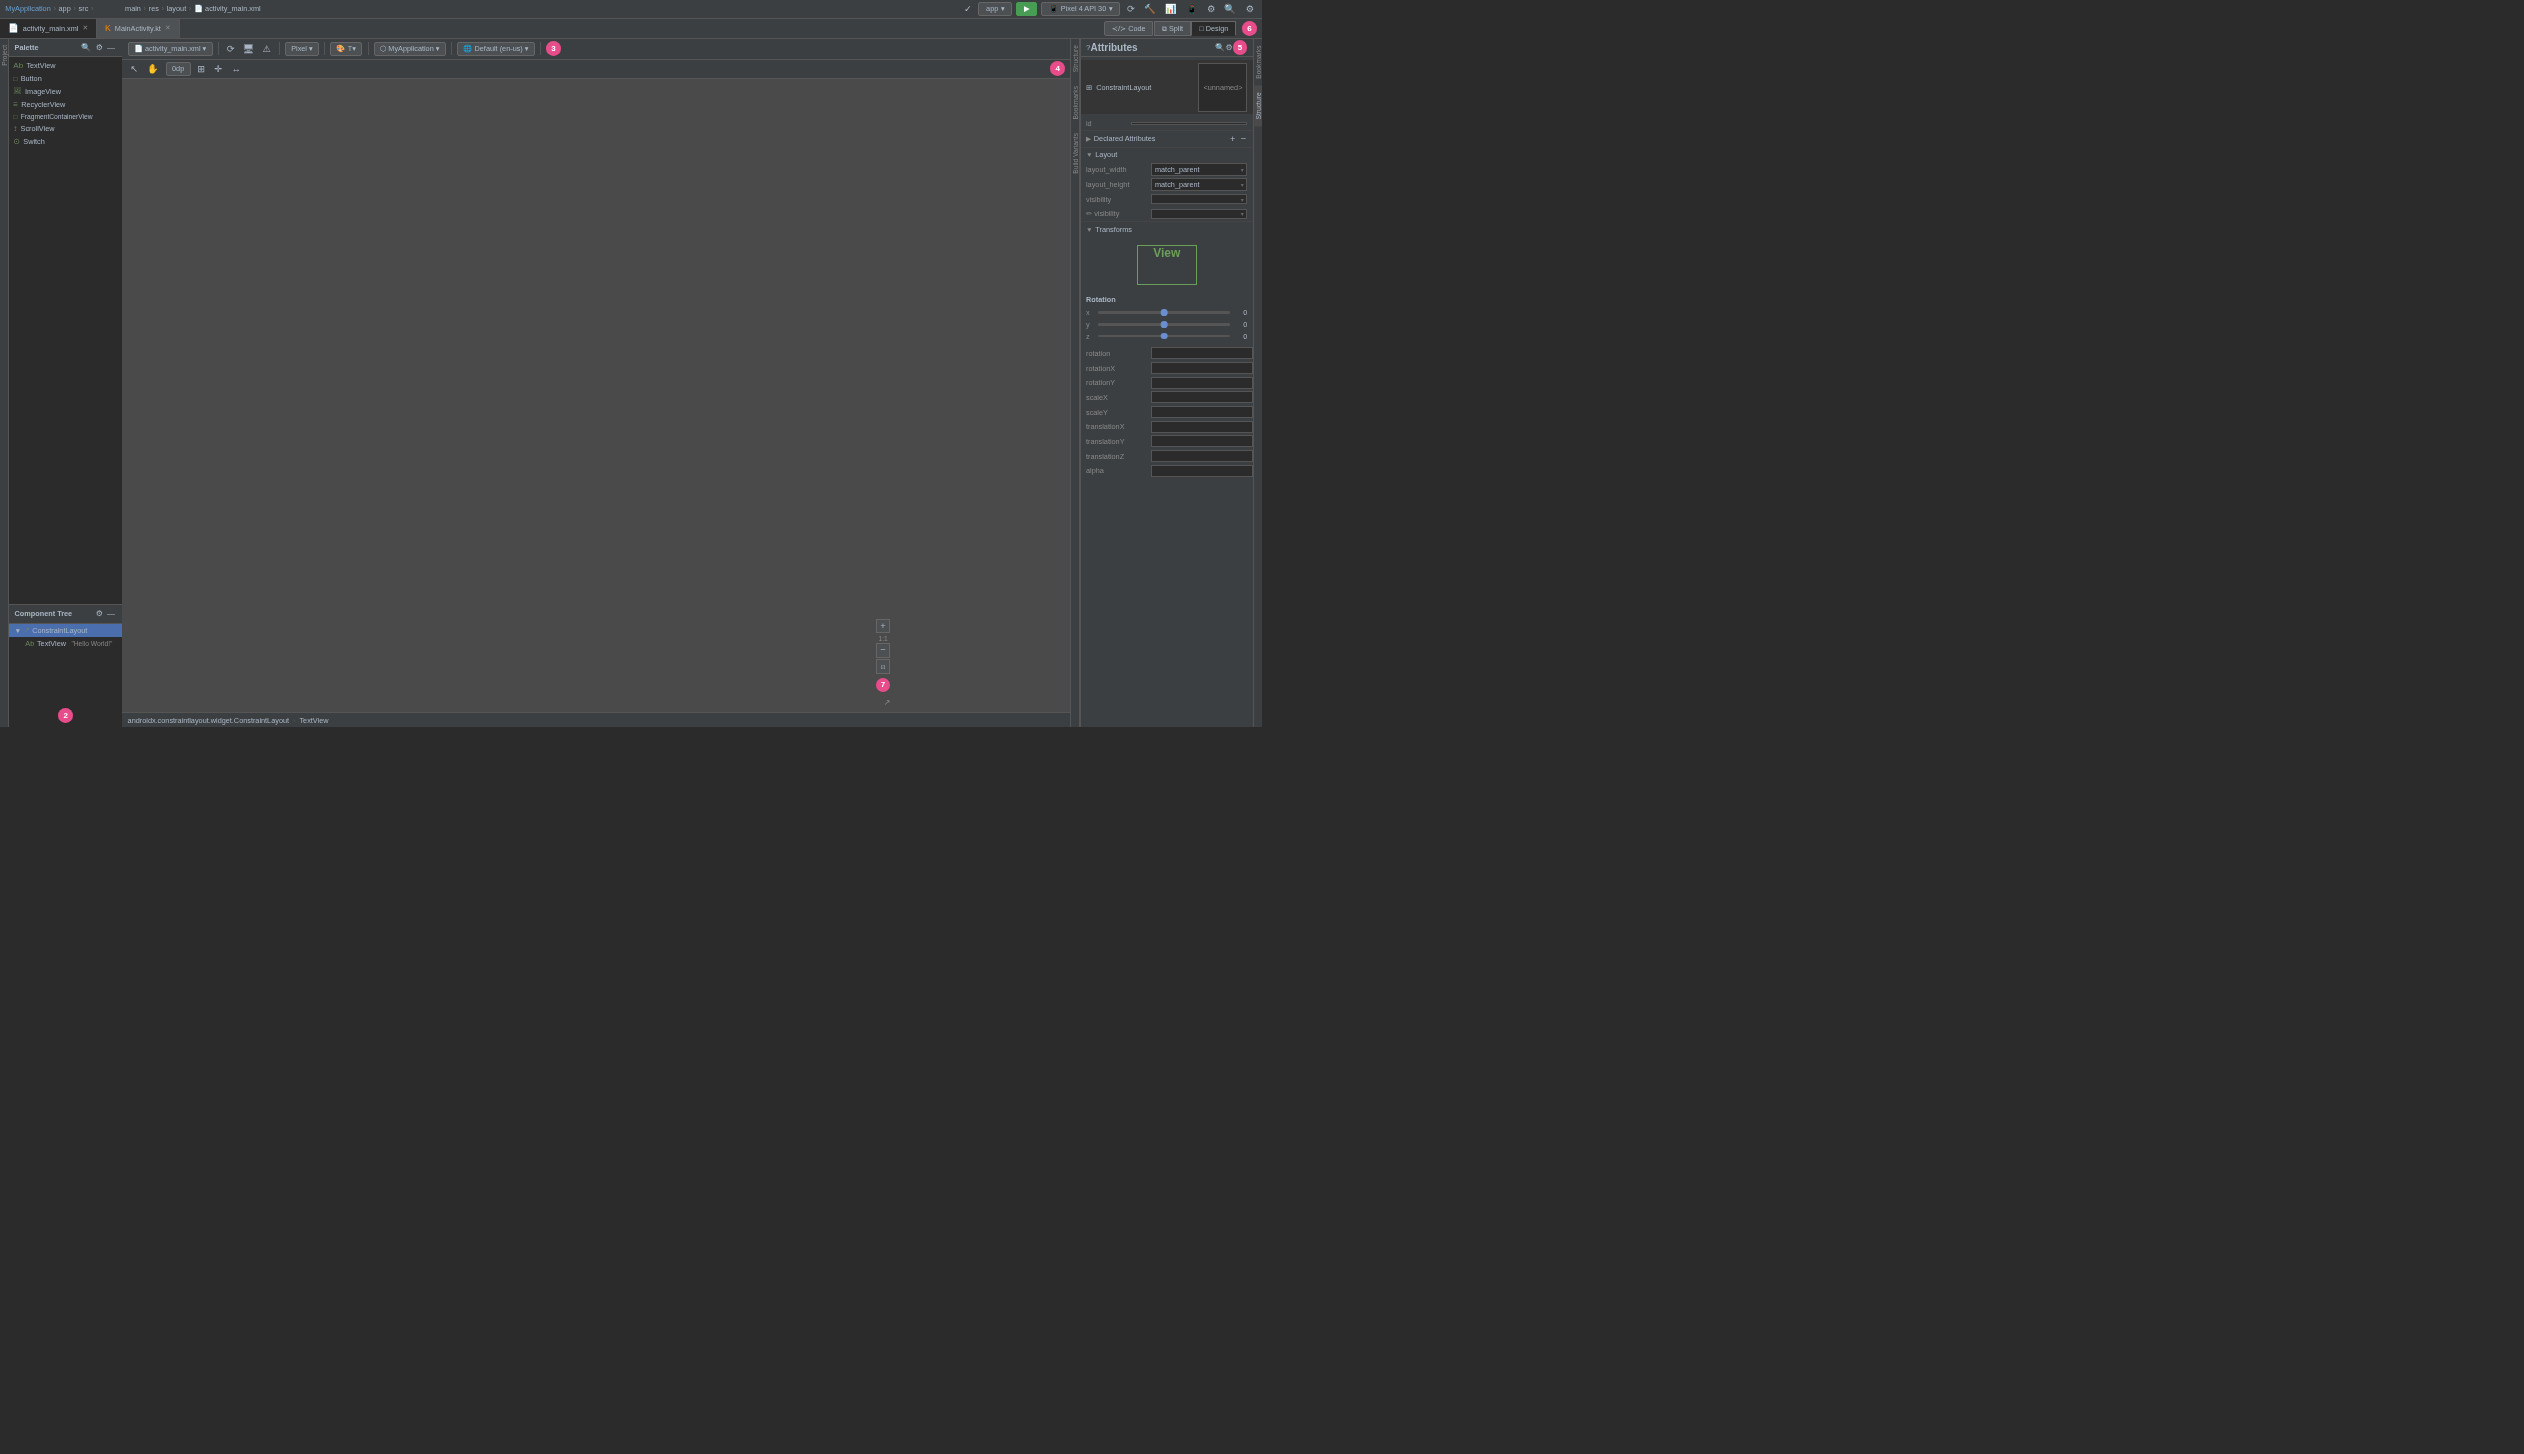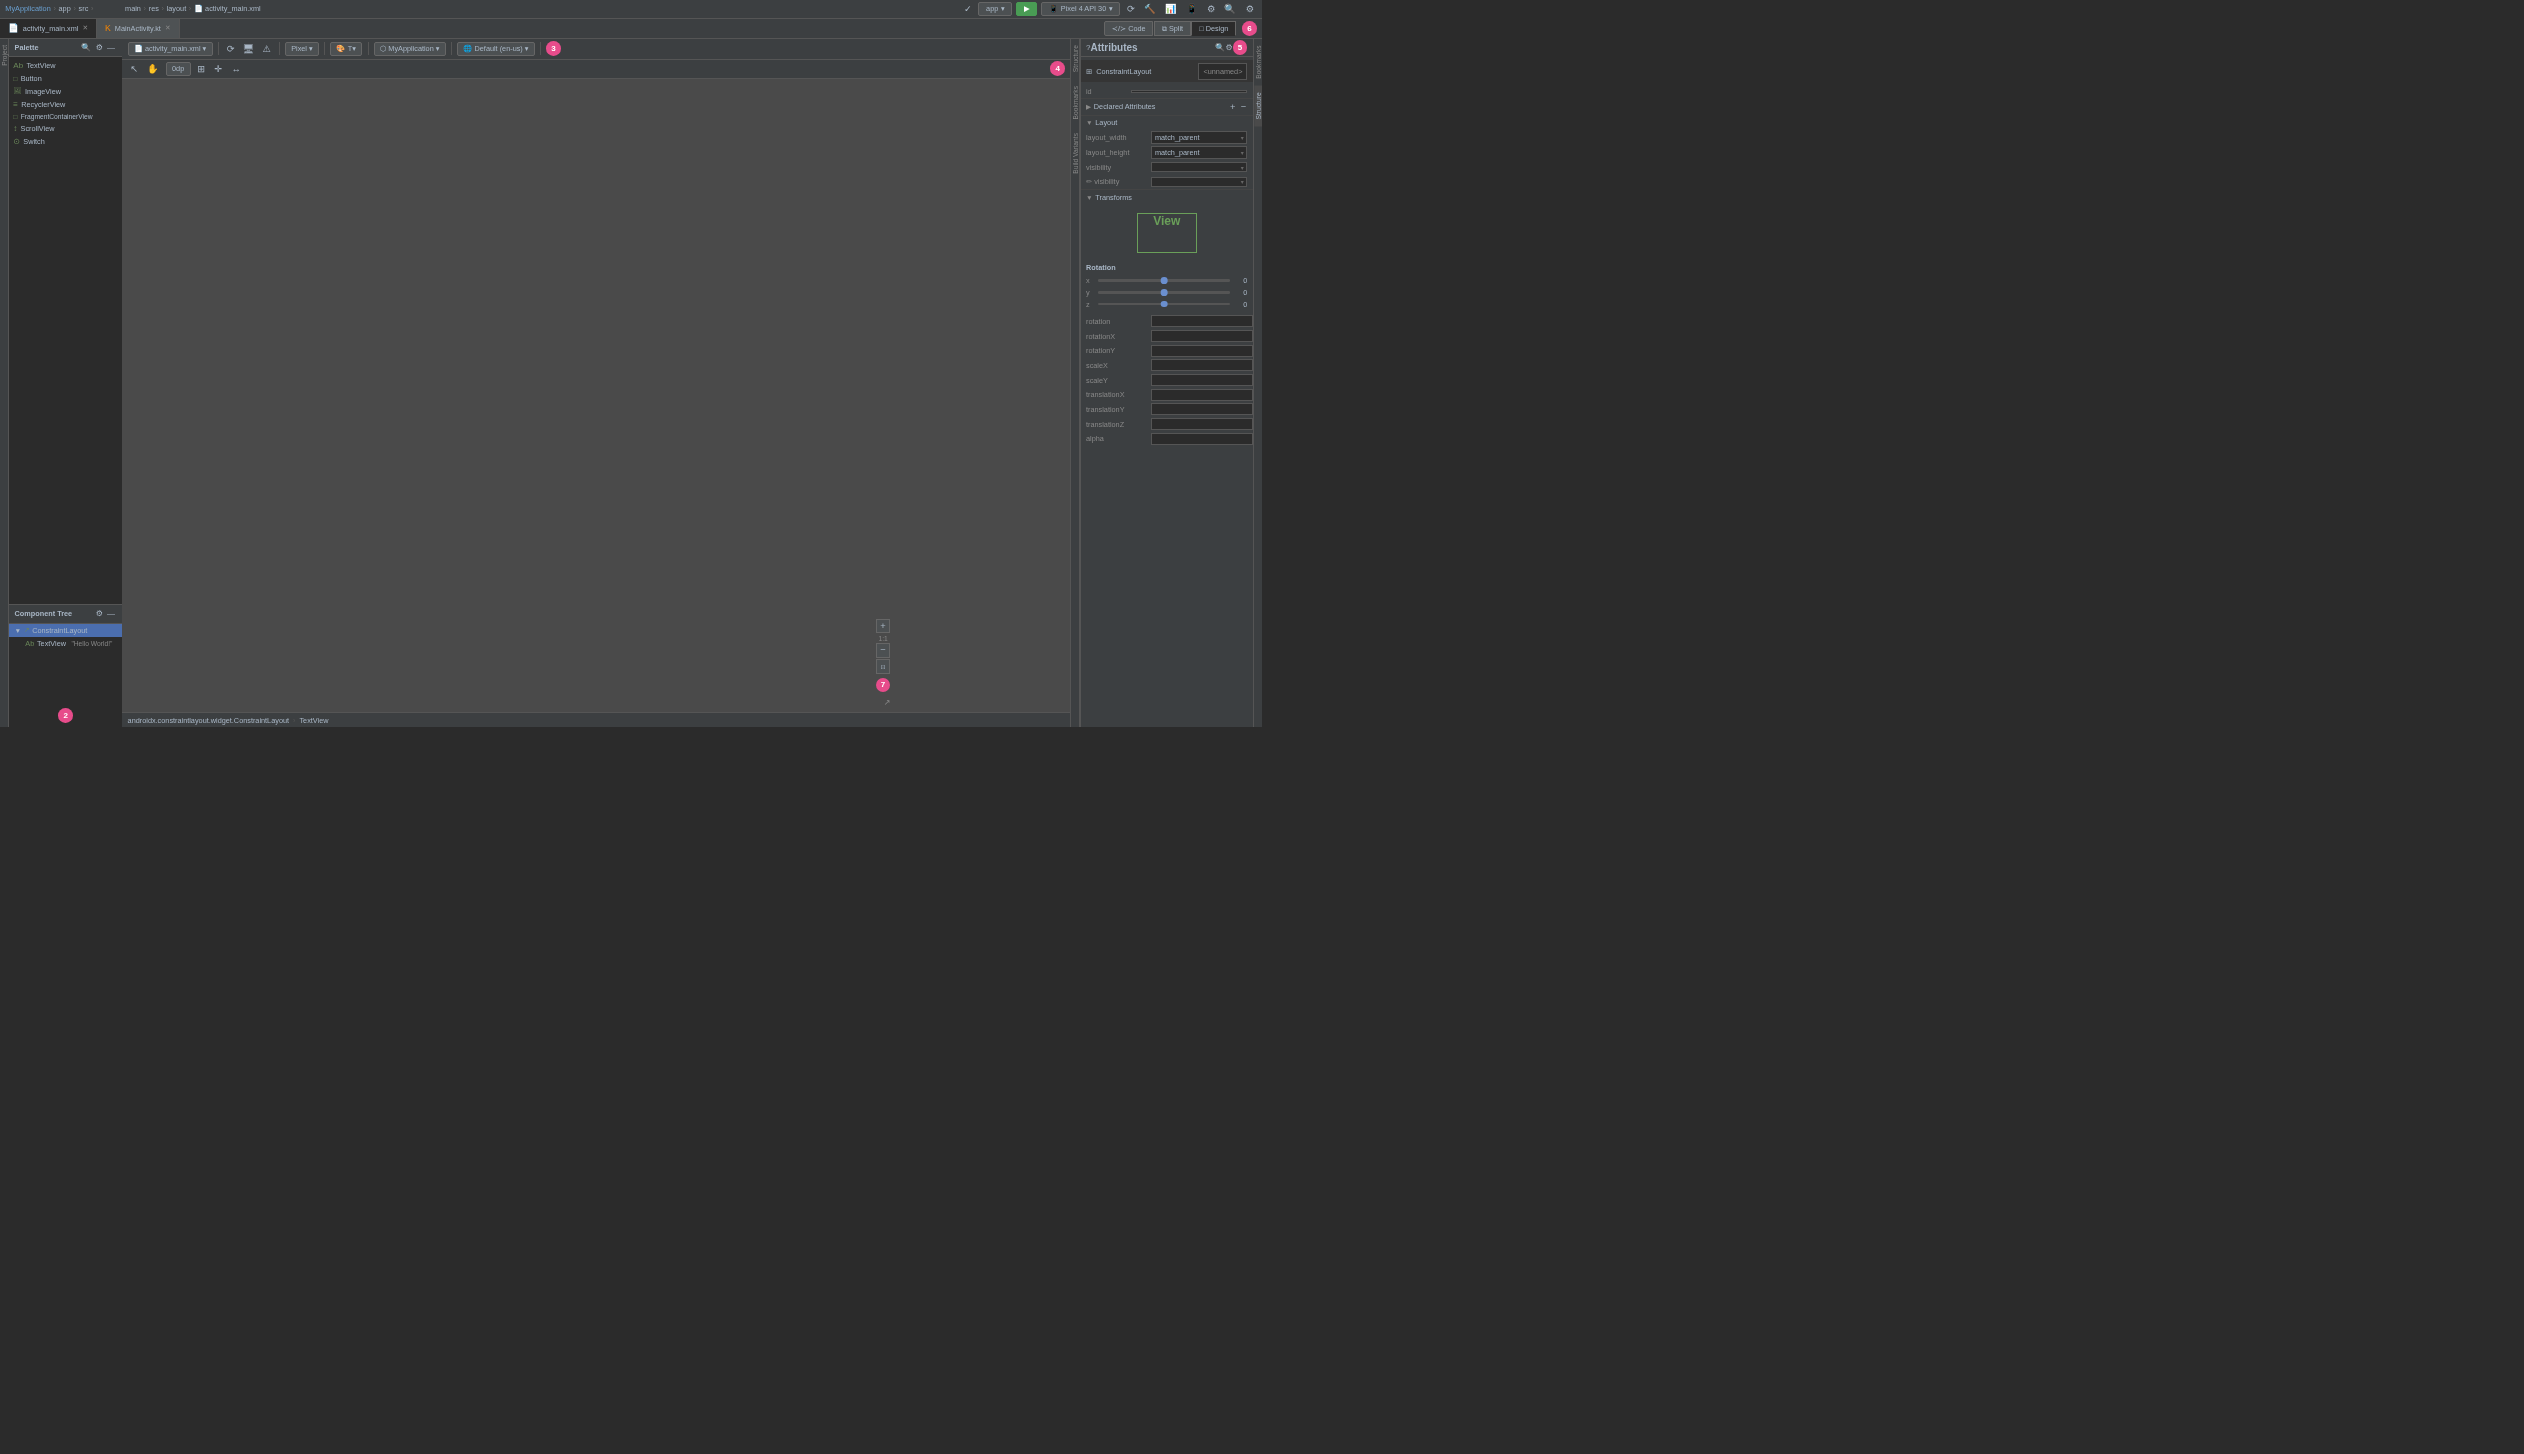--- a/index.html
+++ b/index.html
@@ -782,21 +782,21 @@
       <button style="background:none;border:none;color:#a9b7c6;cursor:pointer;font-size:8px;">⚙</button>
 
       <div class="badge">5</div>
     </div>
 
     <div class="attr-content">
 
       <div class="attr-component-header">
         <button style="background:none;border:none;color:#a9b7c6;cursor:pointer;font-size:7.3px;">⊞</button>
         <span style="font-size:7.3px; color:#a9b7c6;">ConstraintLayout</span>
-        <div style="margin-left:auto; padding:3px 4px; background:#2b2b2b; border:0.7px solid #555; font-size:7.3px; color:#888;">&lt;unnamed&gt;</div>
+        <div style="margin-left:auto; padding:19px 4px; background:#2b2b2b; border:0.7px solid #555; font-size:7.3px; color:#888;">&lt;unnamed&gt;</div>
       </div>
 
       <div class="attr-id-row">
         <span class="attr-id-label">id</span>
         <div class="attr-id-value"></div>
       </div>
 
       <div class="attr-section-header">
         <span style="color:#888; margin-right:2.7px; font-size:6.7px;">▶</span>
         <span class="attr-section-title">Declared Attributes</span>

